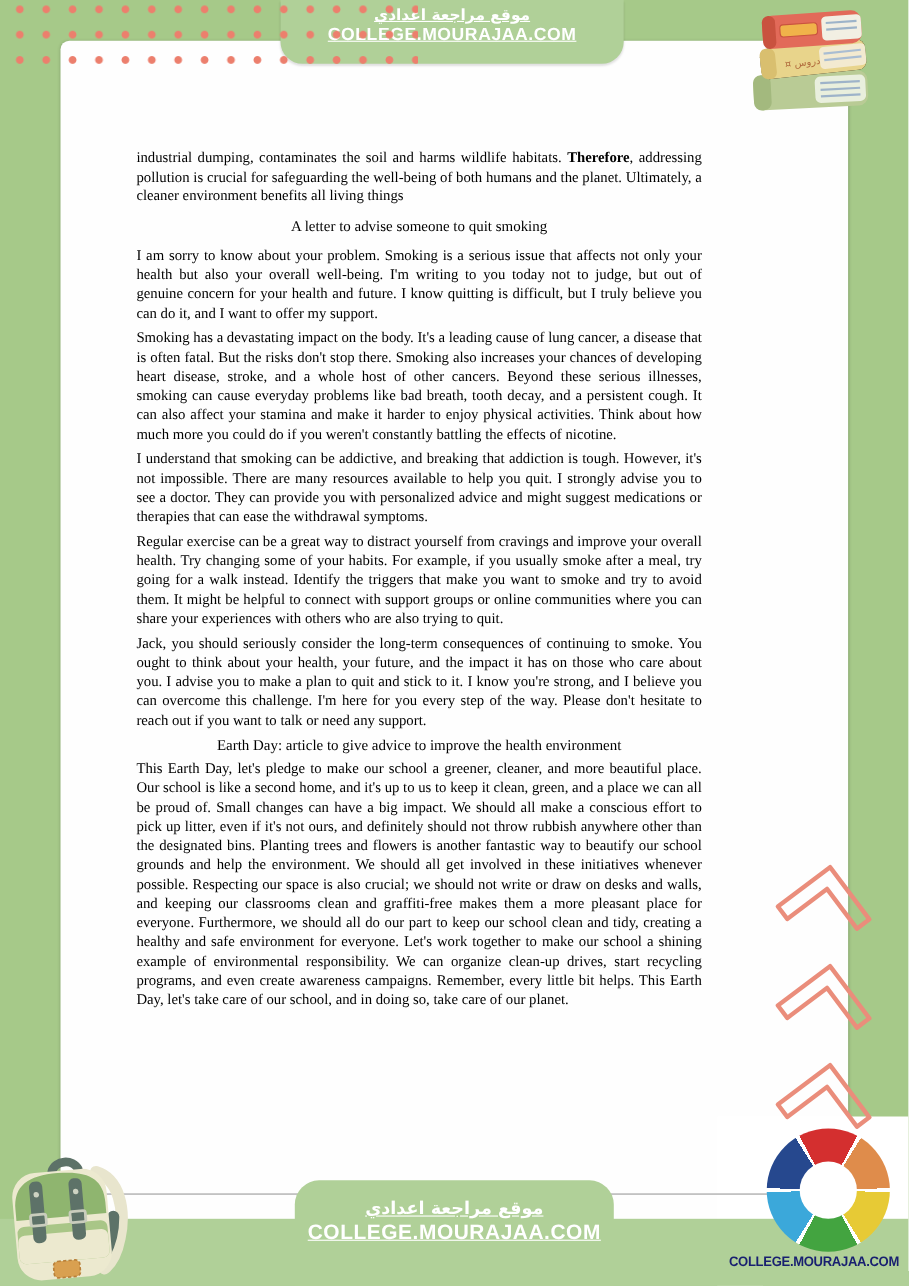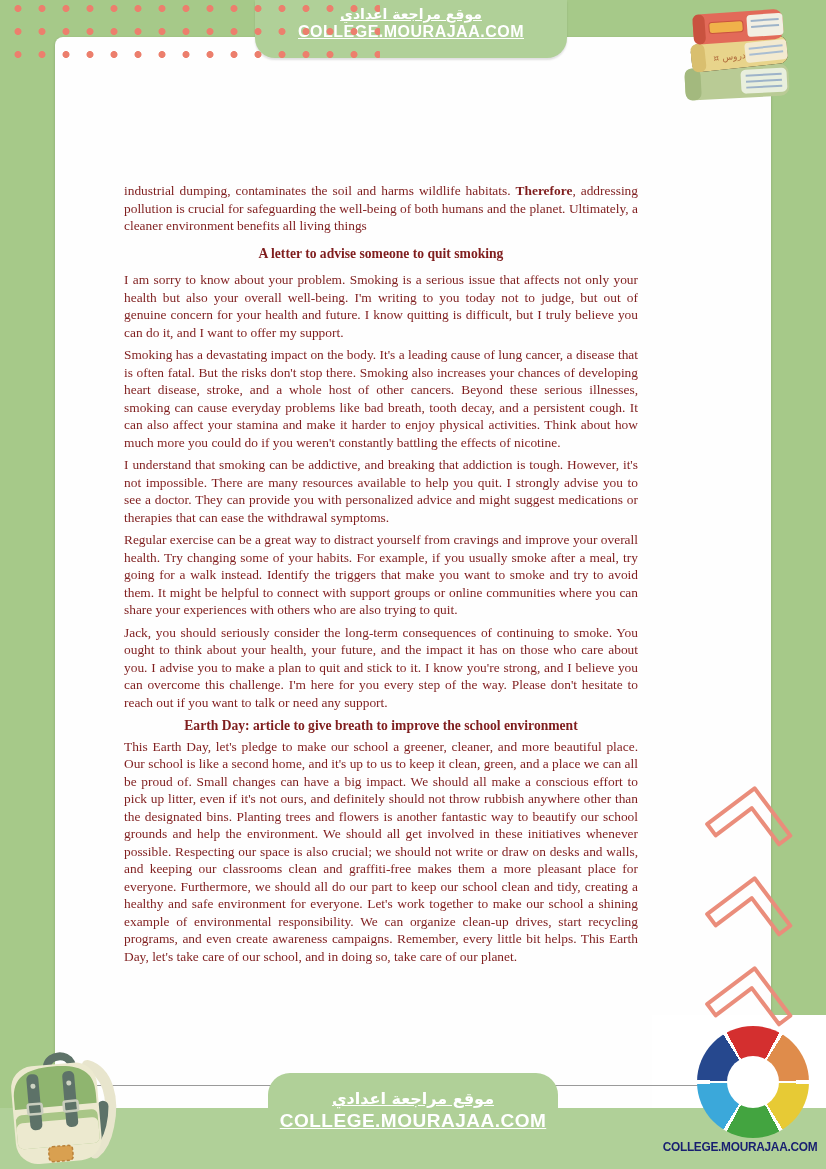--- a/index.html
+++ b/index.html
@@ -97,31 +97,30 @@
     z-index:3;
   }
   
   .doc{
     position:absolute;
     left:124px;top:134px;
     width:514px;
     font-family:"Liberation Serif", serif;
     font-size:13.4px;
     line-height:17.5px;
-    color:#7f1d1d;
+    color:#000000;
     text-align:justify;
     z-index:2;
-    margin-top:48px;
   }
   .doc p{margin:0 0 5px 0;}
   .doc h3{
     margin:10px 0 9px 0;
     font-size:13.6px;
     text-align:center;
-    font-weight:bold;
+    font-weight:normal;
   }
   .doc h3.earth{margin:6px 0 3px 0;}
   .salutation{margin-bottom:7px !important;}
   
   .wheel{
     position:absolute;
     left:697px;top:1026px;
     width:112px;height:112px;
     border-radius:50%;
     background:conic-gradient(from -28deg,
@@ -170,21 +169,21 @@
     <p><span>industrial dumping, contaminates the soil and harms wildlife habitats. </span><b>Therefore</b><span>, addressing pollution is crucial for safeguarding the well-being of both humans and the planet. Ultimately, a cleaner environment benefits all living things</span></p>
 
     <h3>A letter to advise someone to quit smoking</h3>
 
     <p>I am sorry to know about your problem. Smoking is a serious issue that affects not only your health but also your overall well-being. I'm writing to you today not to judge, but out of genuine concern for your health and future. I know quitting is difficult, but I truly believe you can do it, and I want to offer my support.</p>
     <p>Smoking has a devastating impact on the body. It's a leading cause of lung cancer, a disease that is often fatal. But the risks don't stop there. Smoking also increases your chances of developing heart disease, stroke, and a whole host of other cancers. Beyond these serious illnesses, smoking can cause everyday problems like bad breath, tooth decay, and a persistent cough. It can also affect your stamina and make it harder to enjoy physical activities. Think about how much more you could do if you weren't constantly battling the effects of nicotine.</p>
     <p>I understand that smoking can be addictive, and breaking that addiction is tough. However, it's not impossible. There are many resources available to help you quit. I strongly advise you to see a doctor. They can provide you with personalized advice and might suggest medications or therapies that can ease the withdrawal symptoms.</p>
     <p>Regular exercise can be a great way to distract yourself from cravings and improve your overall health. Try changing some of your habits. For example, if you usually smoke after a meal, try going for a walk instead. Identify the triggers that make you want to smoke and try to avoid them. It might be helpful to connect with support groups or online communities where you can share your experiences with others who are also trying to quit.</p>
     <p>Jack, you should seriously consider the long-term consequences of continuing to smoke. You ought to think about your health, your future, and the impact it has on those who care about you. I advise you to make a plan to quit and stick to it. I know you're strong, and I believe you can overcome this challenge. I'm here for you every step of the way. Please don't hesitate to reach out if you want to talk or need any support.</p>
 
-    <h3 class="earth">Earth Day: article to give breath to improve the school environment</h3>
+    <h3 class="earth">Earth Day: article to give advice to improve the health environment</h3>
     <p>This Earth Day, let's pledge to make our school a greener, cleaner, and more beautiful place. Our school is like a second home, and it's up to us to keep it clean, green, and a place we can all be proud of. Small changes can have a big impact. We should all make a conscious effort to pick up litter, even if it's not ours, and definitely should not throw rubbish anywhere other than the designated bins. Planting trees and flowers is another fantastic way to beautify our school grounds and help the environment. We should all get involved in these initiatives whenever possible. Respecting our space is also crucial; we should not write or draw on desks and walls, and keeping our classrooms clean and graffiti-free makes them a more pleasant place for everyone. Furthermore, we should all do our part to keep our school clean and tidy, creating a healthy and safe environment for everyone. Let's work together to make our school a shining example of environmental responsibility. We can organize clean-up drives, start recycling programs, and even create awareness campaigns. Remember, every little bit helps. This Earth Day, let's take care of our school, and in doing so, take care of our planet.</p>
   </div>
 
   <div class="dots"></div>
 
   <svg class="chevron" style="left:702px;top:782px;transform:rotate(8deg);" viewBox="0 0 96 78">
     <path d="M6,48 L48,6 L90,48 L80,58 L48,26 L16,58 Z" fill="none" stroke="#ea8d7b" stroke-width="4" stroke-linejoin="round"></path>
   </svg>
   <svg class="chevron" style="left:702px;top:872px;transform:rotate(8deg);" viewBox="0 0 96 78">
     <path d="M6,48 L48,6 L90,48 L80,58 L48,26 L16,58 Z" fill="none" stroke="#ea8d7b" stroke-width="4" stroke-linejoin="round"></path>

